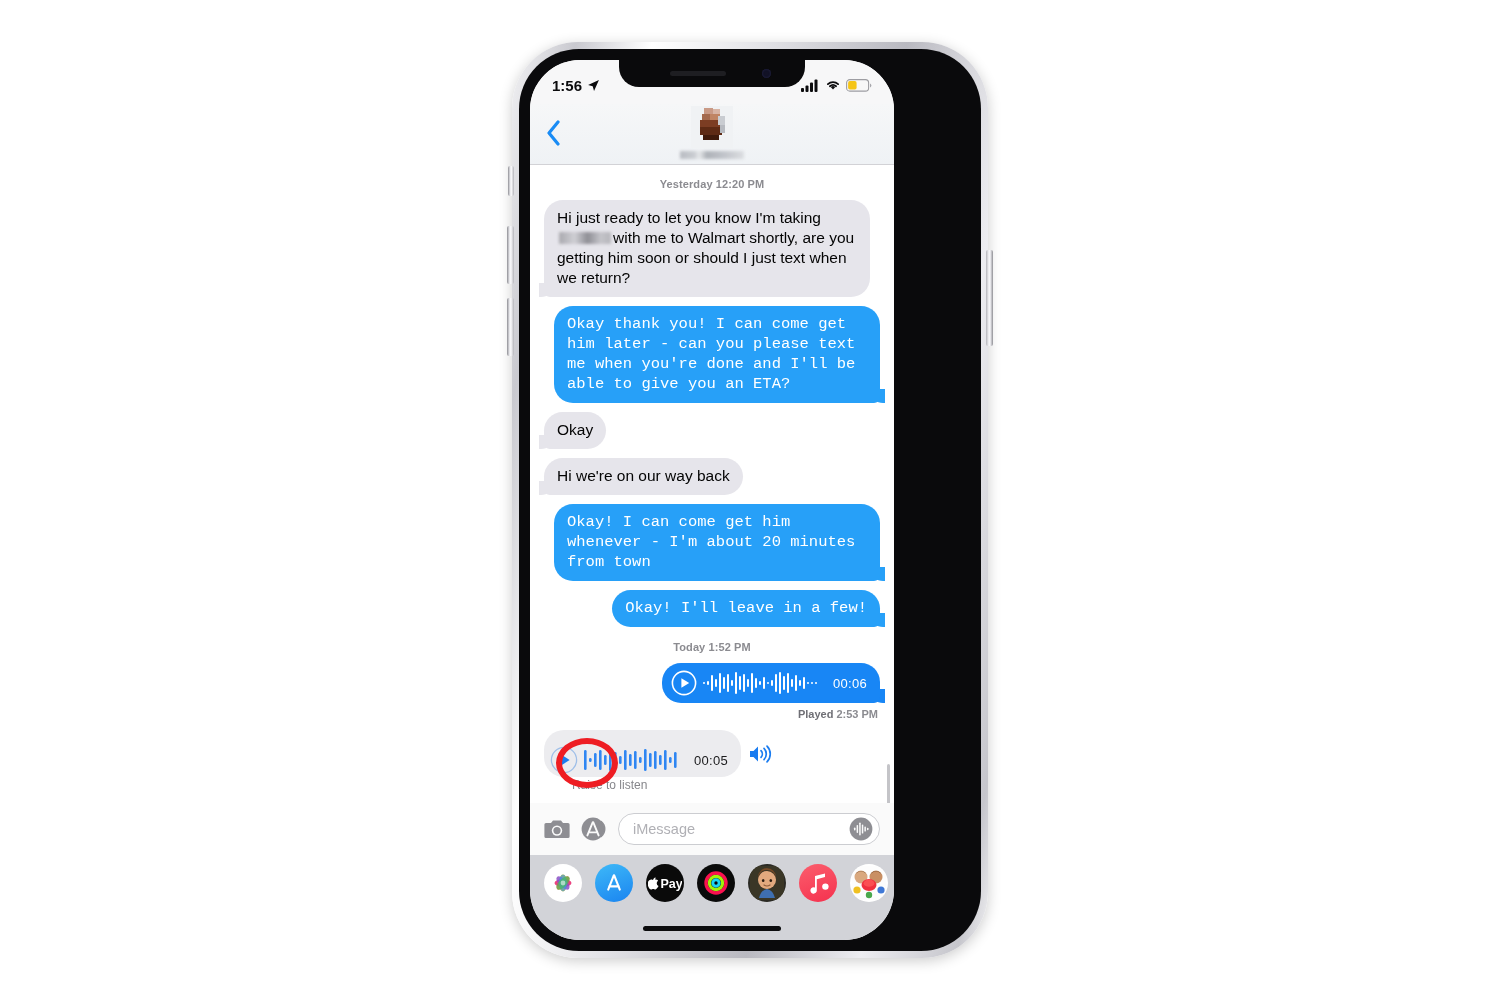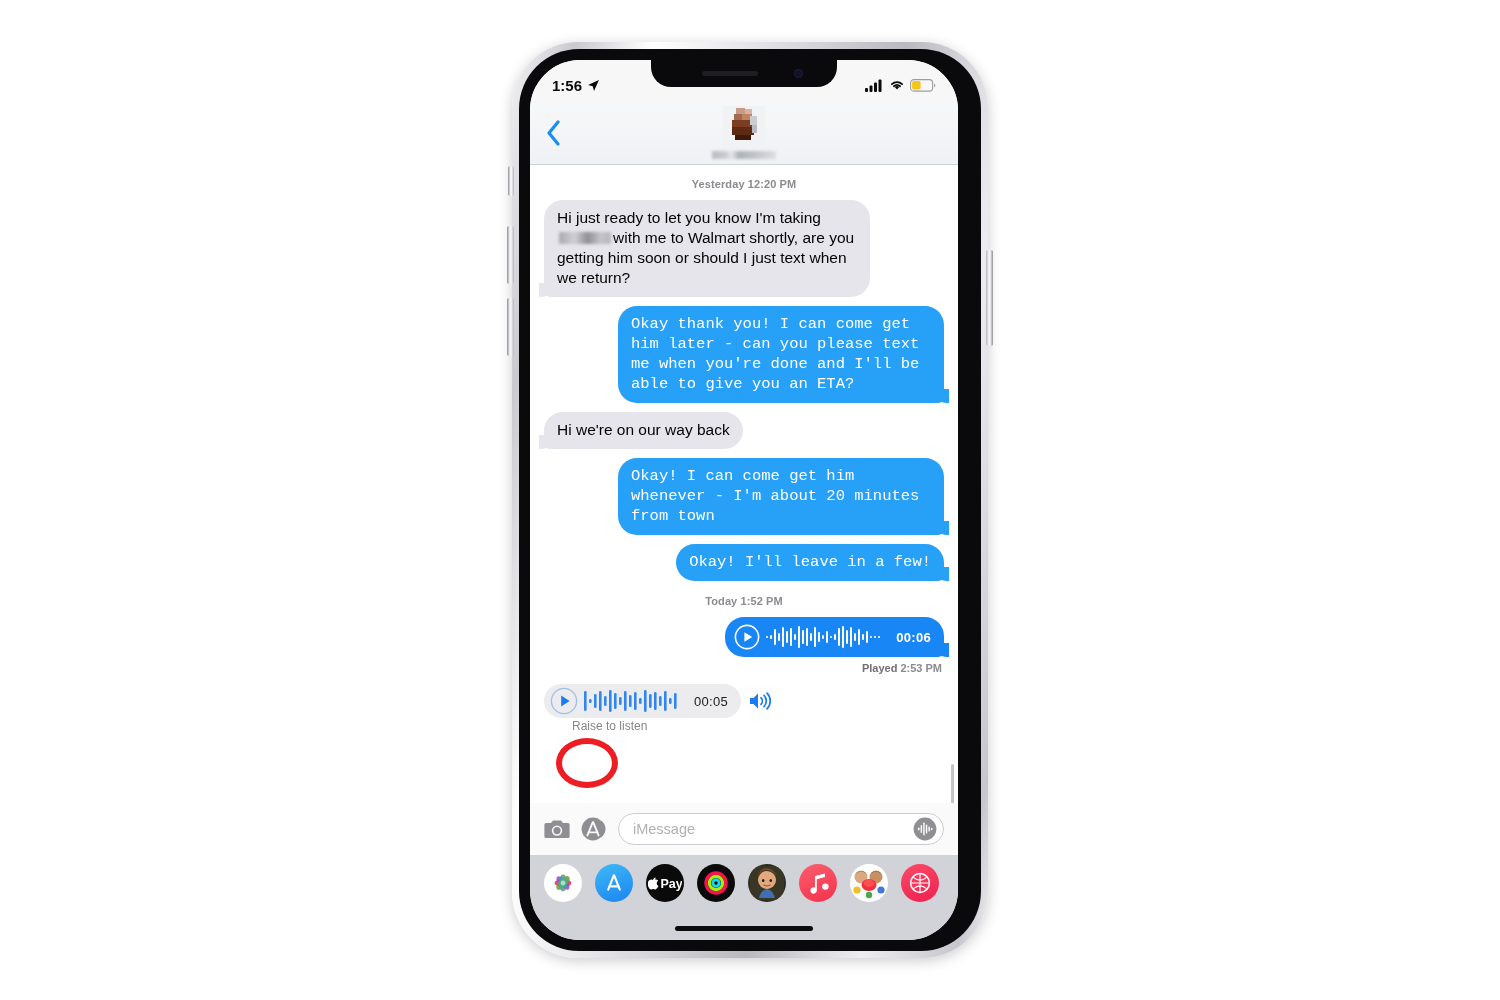--- a/index.html
+++ b/index.html
@@ -36,21 +36,21 @@
     top: 49px;
     width: 462px;
     height: 902px;
     border-radius: 60px;
     background: #0a0a0c;
   }
   .phone-screen {
     position: absolute;
     left: 530px;
     top: 60px;
-    width: 428px;
+    width: 364px;
     height: 880px;
     border-radius: 50px;
     background: #ffffff;
     overflow: hidden;
   }
 
   
   .btn-side {
     position: absolute;
     background: linear-gradient(90deg,#8e8e94 0%,#e6e6ea 35%,#fbfbfd 55%,#b4b4ba 100%);
@@ -258,38 +258,38 @@
     position:absolute;
     right:-5px; bottom:0;
     width:14px; height:14px;
     background:#1886f5;
     border-bottom-left-radius: 12px;
     z-index:-1;
   }
   .audio-dur-out {
     color: #ffffff;
     font-size: 13px;
-    font-weight: 700;
+    font-weight: 400;
     letter-spacing: .3px;
   }
   .played-stamp {
     font-size: 11px;
     font-weight: bold;
     color: #8b8b90;
     margin-top: 5px;
     margin-right: 2px;
   }
   .played-stamp .pl-lab { color:#6f6f75; }
 
   .audio-in-row { display:flex; align-items:center; gap:7px; margin-top: 4px; }
   .audio-pill-in {
     background: #ececeF;
     border-radius: 20px;
     height: 34px;
-    padding: 0 13px 0 6px;
+    padding: 13px 13px 0 6px;
     display: flex;
     align-items: center;
     gap: 6px;
   }
   .audio-dur-in {
     color: #1b1b1d;
     font-size: 13px;
     font-weight: 500;
     letter-spacing: .3px;
   }
@@ -473,20 +473,23 @@
       <div class="row in">
         <div class="bubble in">
           <span>Hi just ready to let you know I'm taking</span><span class="redact-inline"></span><span>with me to Walmart shortly, are you getting him soon or should I just text when we return?</span>
         </div>
       </div>
 
       <div class="row out">
         <div class="bubble out">Okay thank you! I can come get him later - can you please text me when you're done and I'll be able to give you an ETA?</div>
       </div>
 
+      <div class="row in">
+        <div class="bubble in">Okay</div>
+      </div>
 
       <div class="row in">
         <div class="bubble in">Hi we're on our way back</div>
       </div>
 
       <div class="row out">
         <div class="bubble out">Okay! I can come get him whenever - I'm about 20 minutes from town</div>
       </div>
 
 

